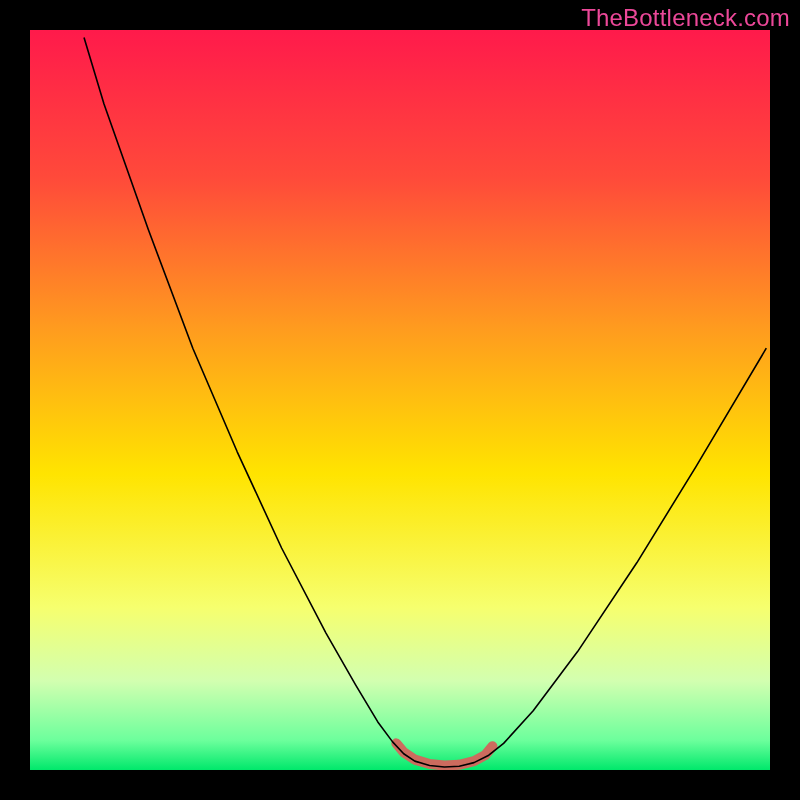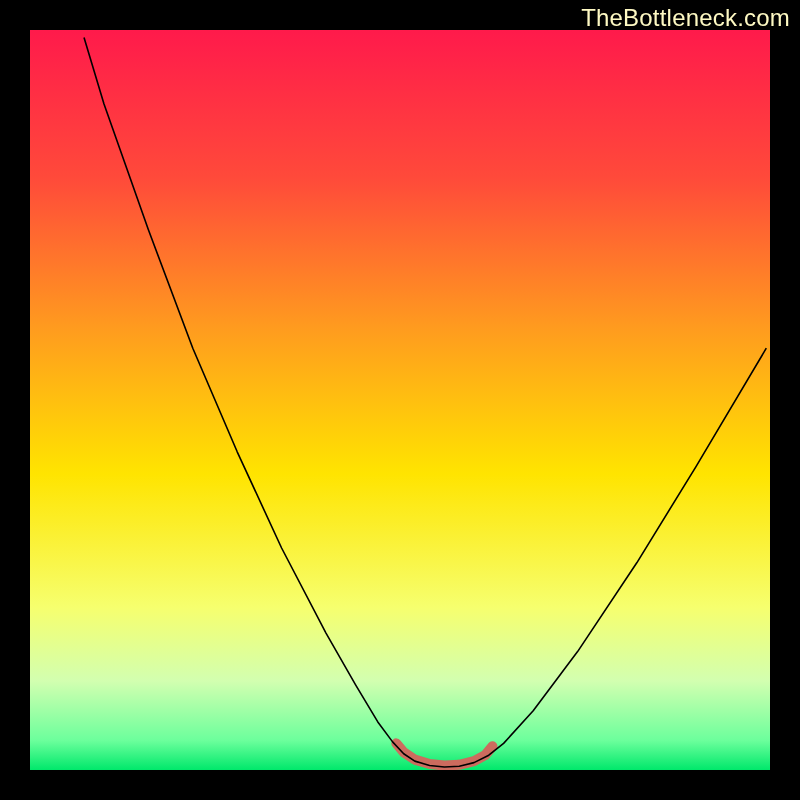--- a/index.html
+++ b/index.html
@@ -14,21 +14,21 @@
   .frame {
     position: relative;
     width: 800px;
     height: 800px;
     background: #000;
   }
   .watermark {
     position: absolute;
     top: 4px;
     right: 10px;
-    color: #fef9c3;
+    color: #ec4899;
     font-size: 24px;
     font-weight: 500;
     letter-spacing: 0.2px;
     z-index: 10;
   }
   svg {
     position: absolute;
     top: 0;
     left: 0;
   }

